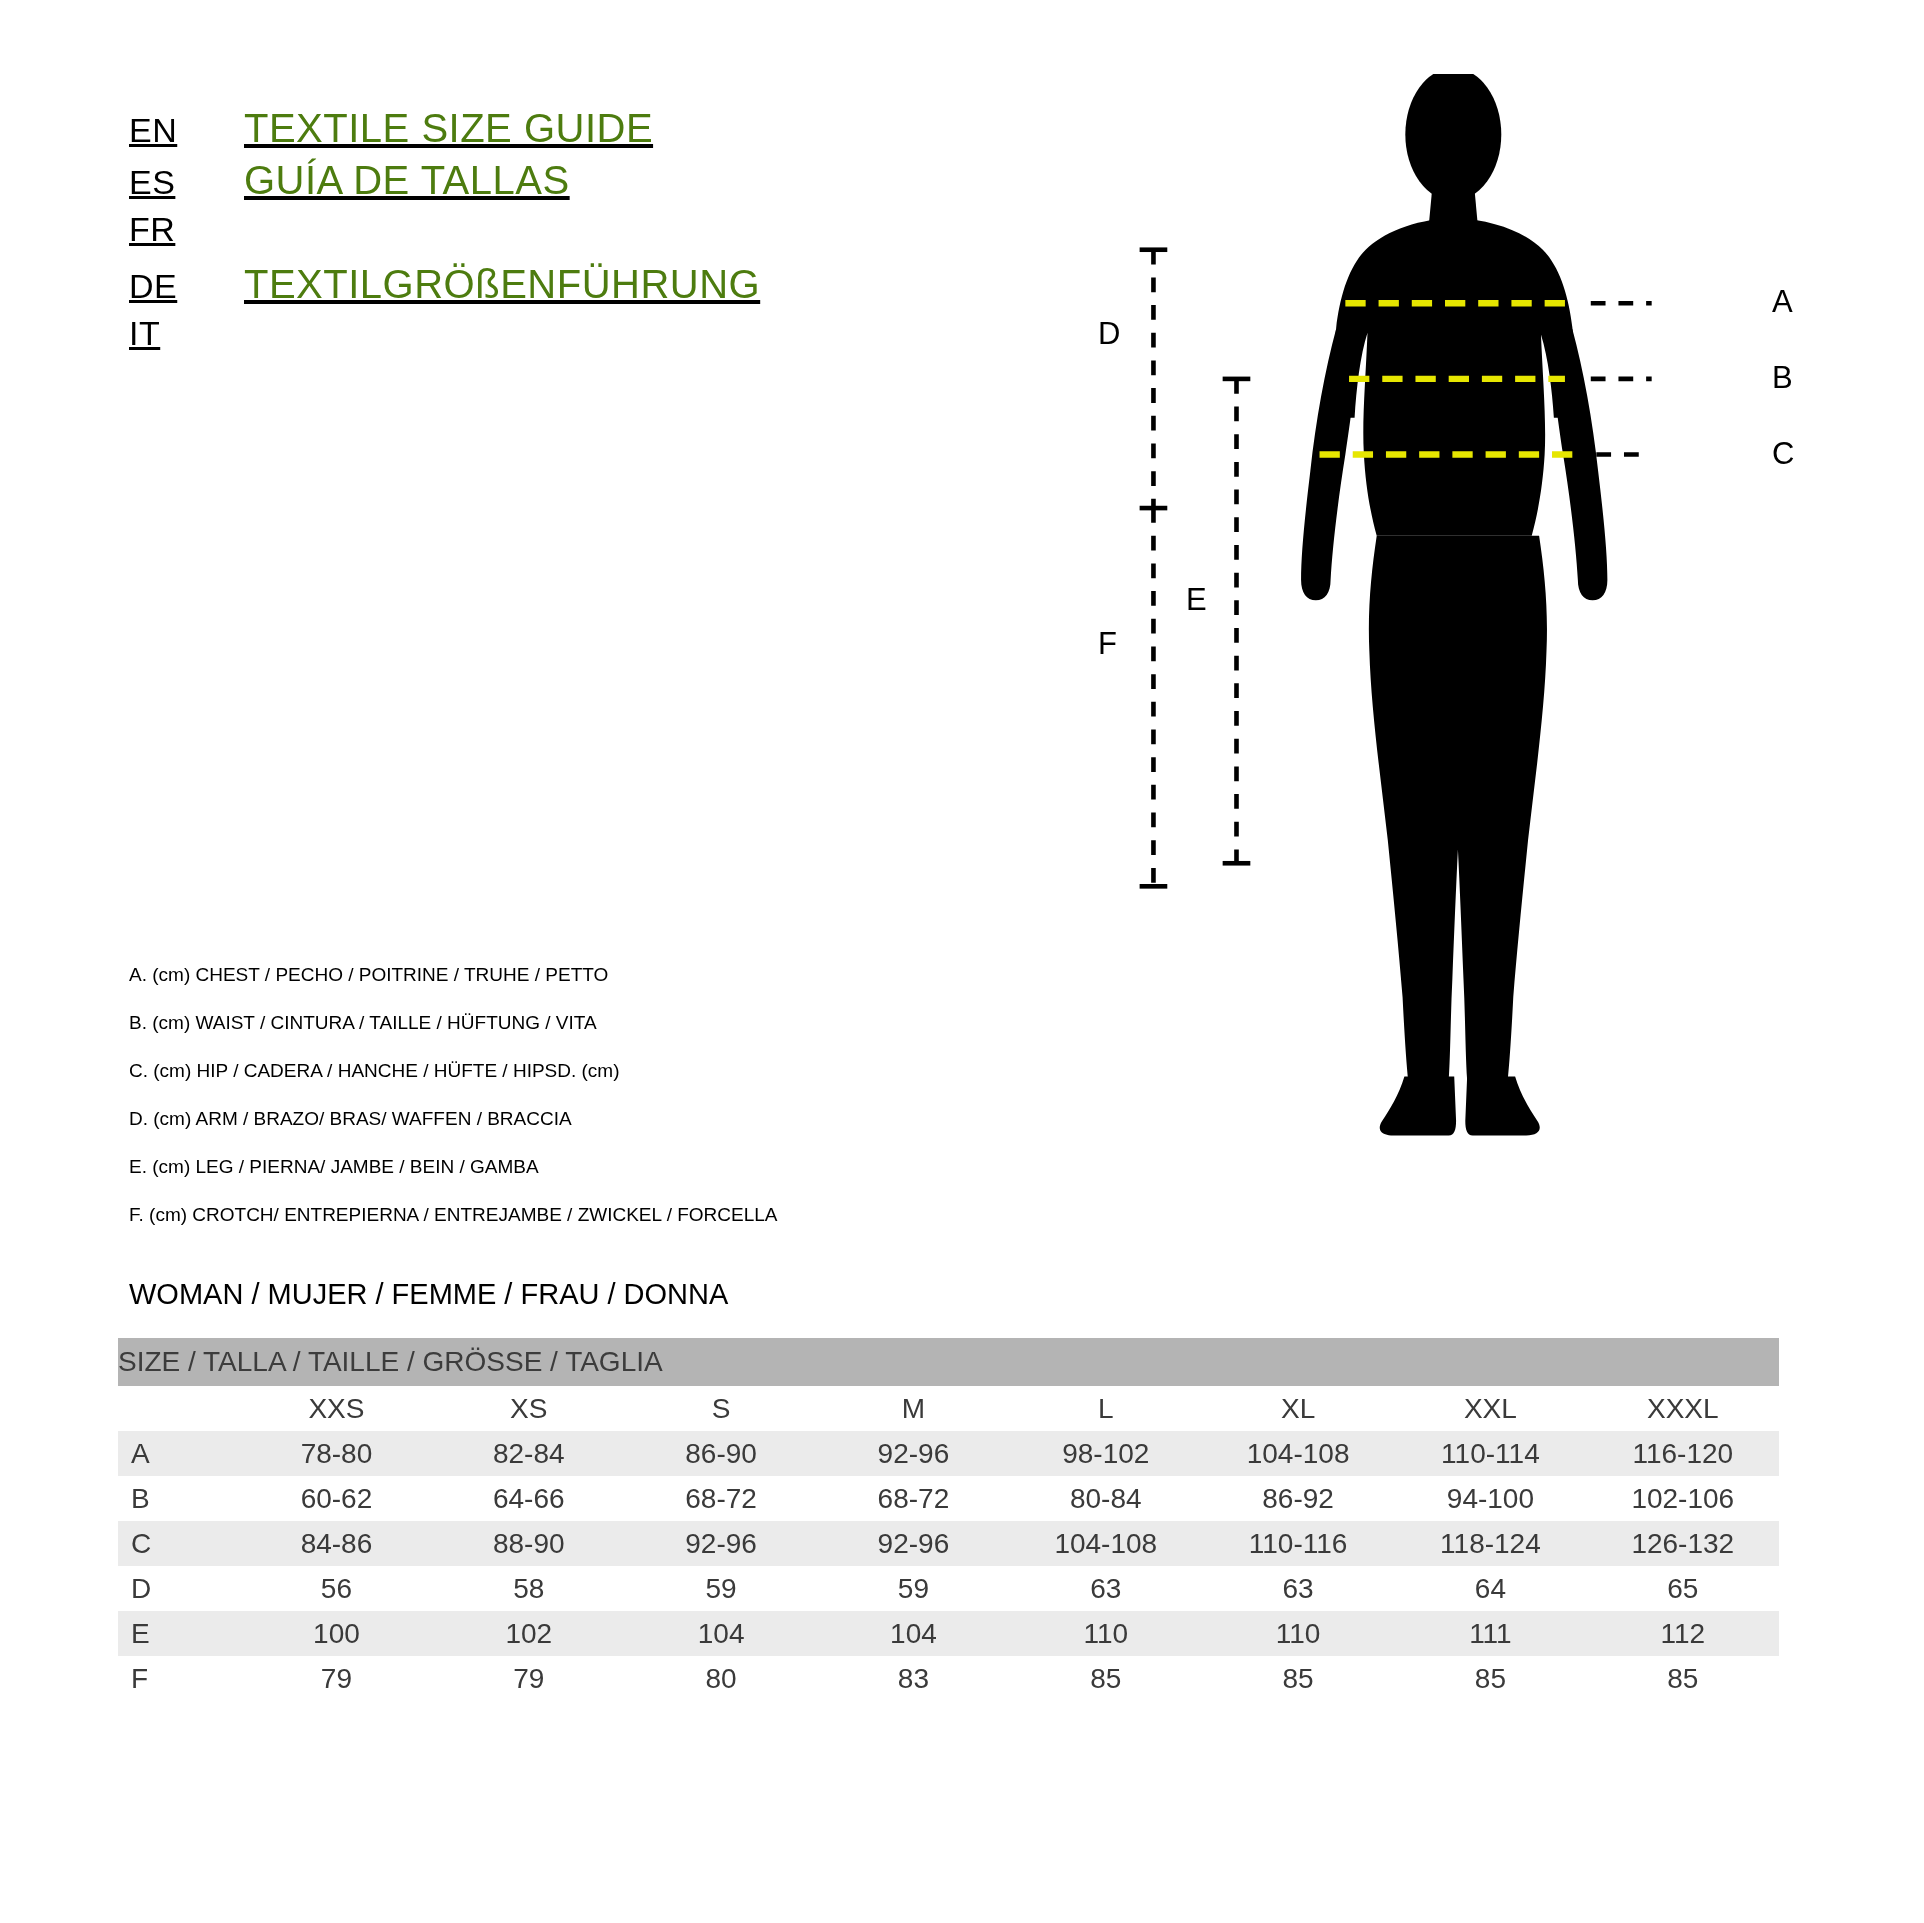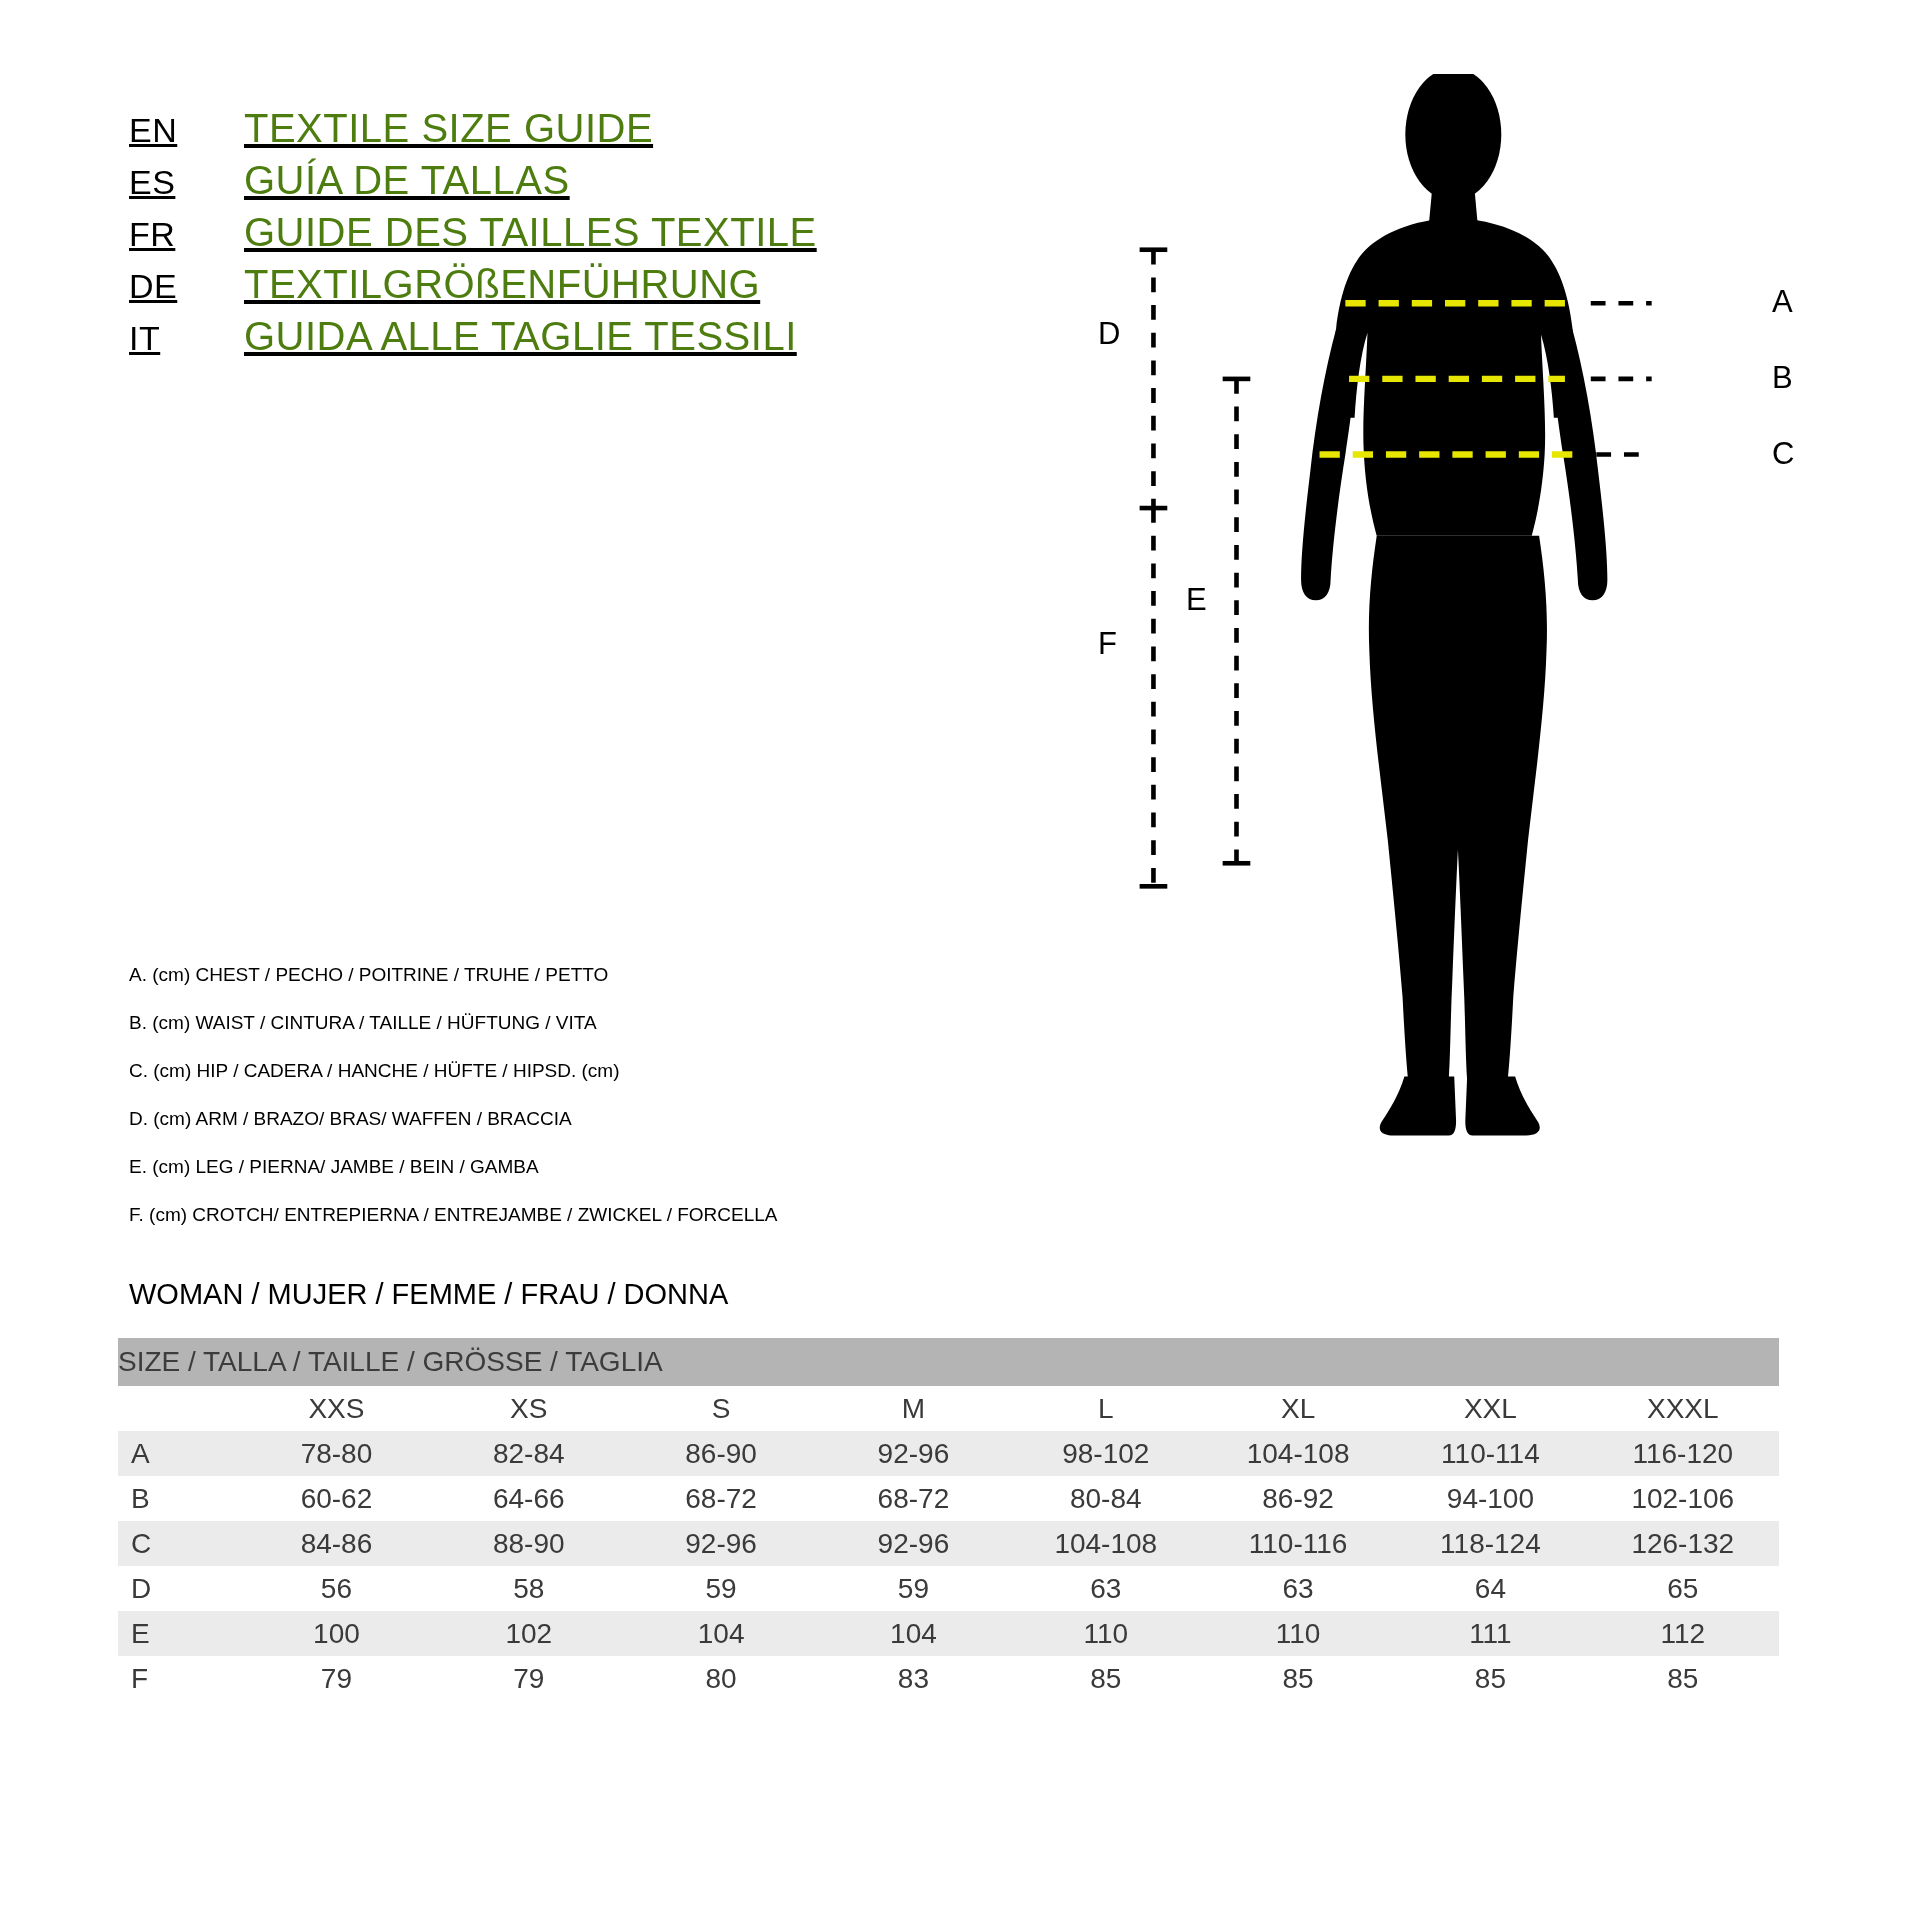--- a/index.html
+++ b/index.html
@@ -124,29 +124,27 @@
   <div class="title-row">
     <div class="title-lang">EN</div>
     <div class="title-text">TEXTILE SIZE GUIDE</div>
   </div>
   <div class="title-row">
     <div class="title-lang">ES</div>
     <div class="title-text">GUÍA DE TALLAS</div>
   </div>
   <div class="title-row">
     <div class="title-lang">FR</div>
-    <div class="title-text">GUIDE DES TAILLES TEXTILE</div>
   </div>
   <div class="title-row">
     <div class="title-lang">DE</div>
     <div class="title-text">TEXTILGRÖßENFÜHRUNG</div>
   </div>
   <div class="title-row">
     <div class="title-lang">IT</div>
-    <div class="title-text">GUIDA ALLE TAGLIE TESSILI</div>
   </div>
 </div>
 
 <div class="figure-area">
   <svg class="body-svg" width="775" height="1108" viewBox="0 0 840 1200">
 
     <g fill="#000000">
 
       <ellipse cx="345" cy="65" rx="52" ry="72"></ellipse>
 

